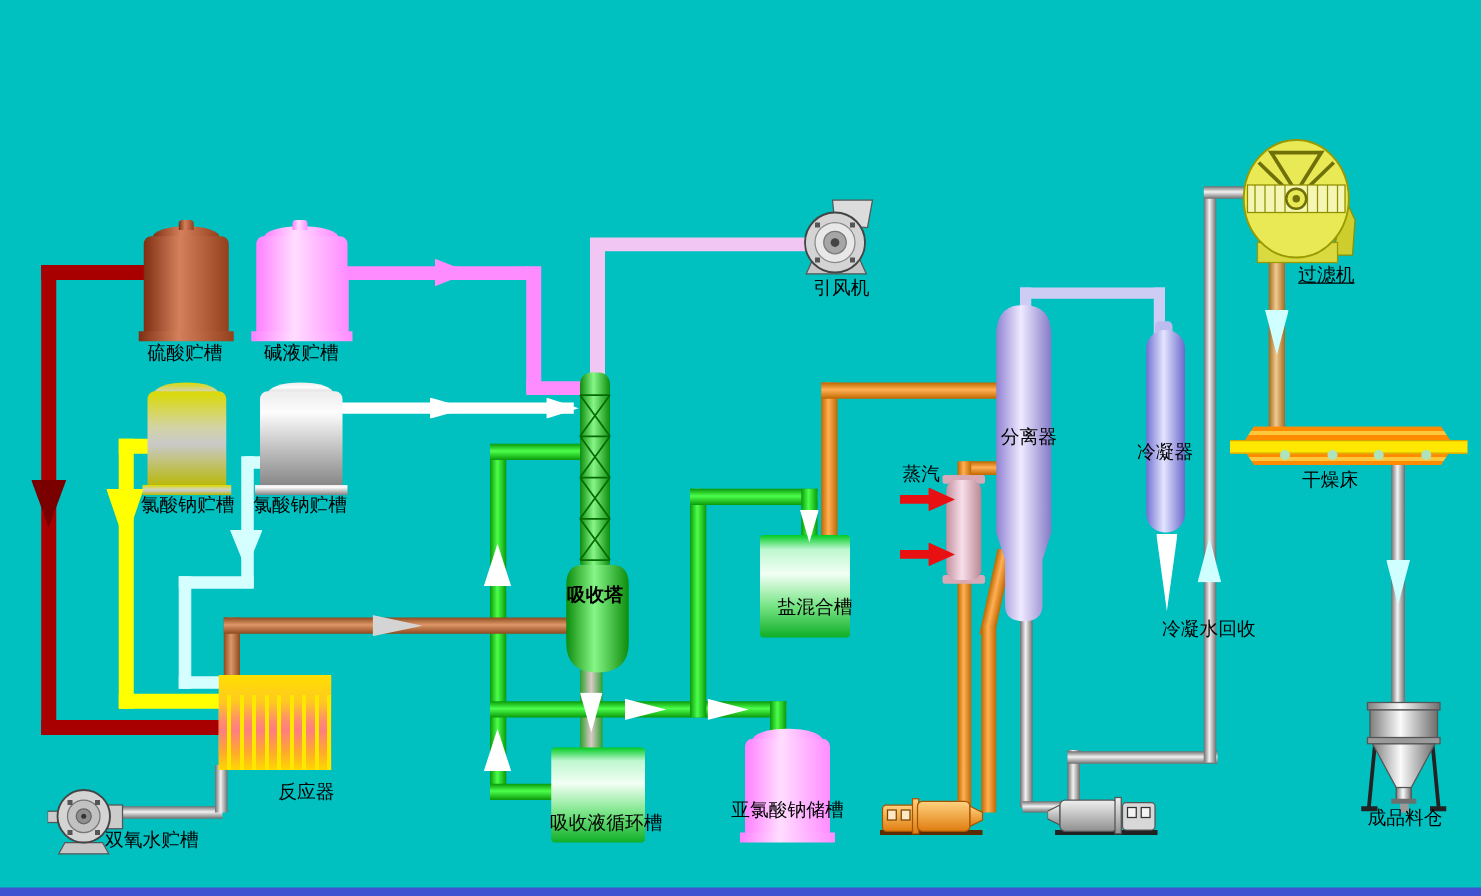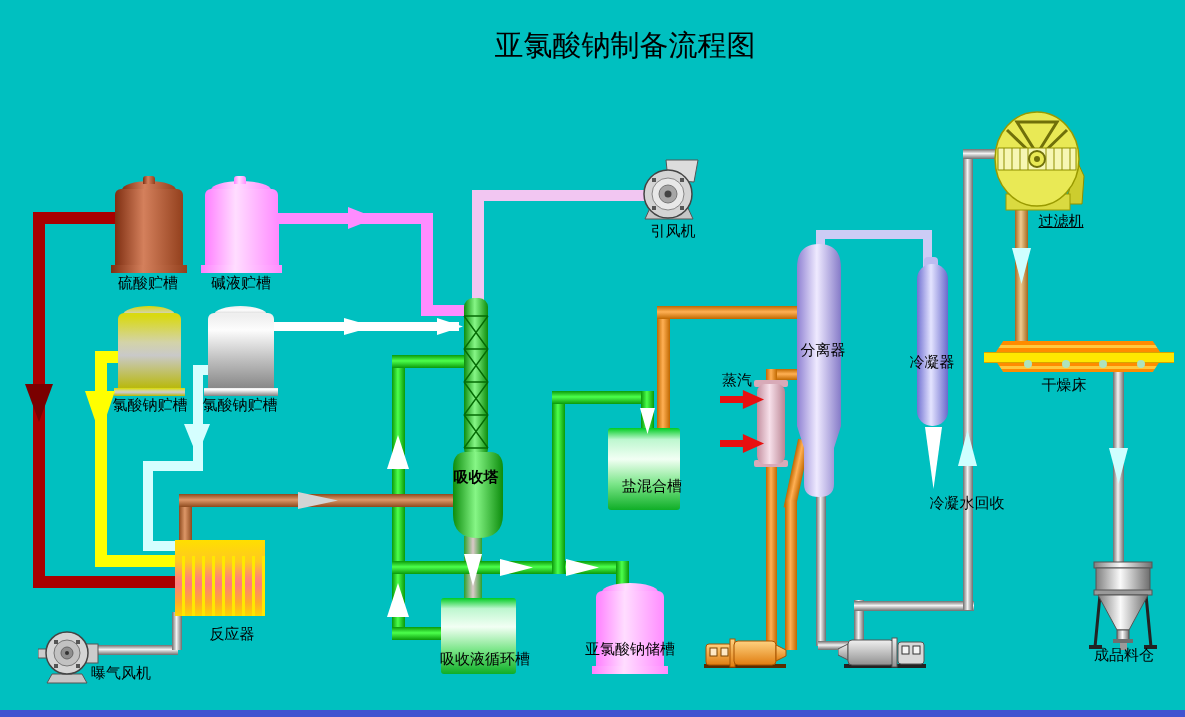--- a/index.html
+++ b/index.html
@@ -51,21 +51,20 @@
      clip-path:polygon(0 50%,6% 0,94% 0,100% 50%,94% 100%,6% 100%);}
   .dryer-band{background:#ffe800;border-top:1px solid #d8a400;border-bottom:1px solid #d8a400;}
   .dot{position:absolute;width:8px;height:8px;border-radius:50%;background:#aee3bd;z-index:4;}
   .bluebar{position:absolute;left:0;top:710px;width:1185px;height:7px;background:#4053D0;z-index:9;}
 </style>
 </head>
 <body>
 
 <div class="stage">
 
-  <div class="title">亚氯酸钠制备流程图</div>
 
   <div class="p pr" style="left:33px;top:212px;width:84px;height:12px;"></div>
   <div class="p pr" style="left:33px;top:212px;width:12px;height:376px;"></div>
   <div class="p pr" style="left:33px;top:576px;width:146px;height:12px;"></div>
 
   <div class="p py" style="left:95px;top:351px;width:26px;height:12px;"></div>
   <div class="p py" style="left:95px;top:351px;width:12px;height:216px;"></div>
   <div class="p py" style="left:95px;top:555px;width:84px;height:12px;"></div>
 
   <div class="p pc" style="left:196px;top:365px;width:16px;height:10px;"></div>
@@ -321,20 +320,20 @@
   <div class="lbl" style="left:194px;top:396px;width:92px;">氯酸钠贮槽</div>
   <div class="lbl" style="left:640px;top:222px;width:66px;">引风机</div>
   <div class="lbl" style="left:445px;top:468px;width:62px;font-weight:bold;">吸收塔</div>
   <div class="lbl" style="left:609px;top:477px;width:86px;">盐混合槽</div>
   <div class="lbl" style="left:794px;top:341px;width:58px;">分离器</div>
   <div class="lbl" style="left:716px;top:371px;width:42px;">蒸汽</div>
   <div class="lbl" style="left:901px;top:353px;width:62px;">冷凝器</div>
   <div class="lbl" style="left:917px;top:496px;width:100px;font-family:Liberation Mono, monospace;">冷凝水回收</div>
   <div class="lbl" style="left:1030px;top:212px;width:62px;text-decoration:underline;">过滤机</div>
   <div class="lbl" style="left:1034px;top:376px;width:60px;">干燥床</div>
-  <div class="lbl" style="left:202px;top:625px;width:60px;">反应器</div>
-  <div class="lbl" style="left:84px;top:664px;width:74px;">曝气风机</div>
+  <div class="lbl" style="left:215px;top:625px;width:60px;">反应器</div>
+  <div class="lbl" style="left:84px;top:664px;width:74px;">双氧水贮槽</div>
   <div class="lbl" style="left:430px;top:650px;width:110px;">吸收液循环槽</div>
   <div class="lbl" style="left:574px;top:640px;width:112px;">亚氯酸钠储槽</div>
   <div class="lbl" style="left:1084px;top:646px;width:80px;">成品料仓</div>
 
   <div class="bluebar"></div>
 </div>
 
 </body></html>

